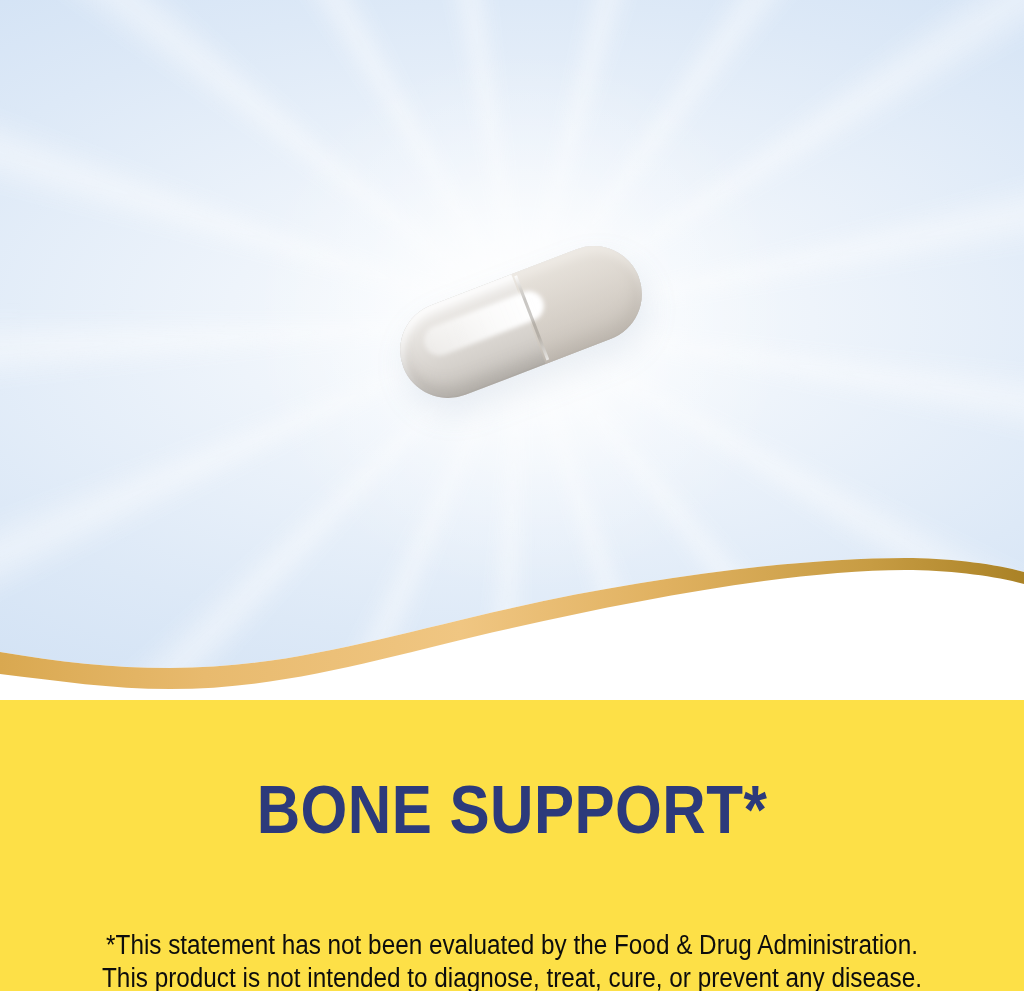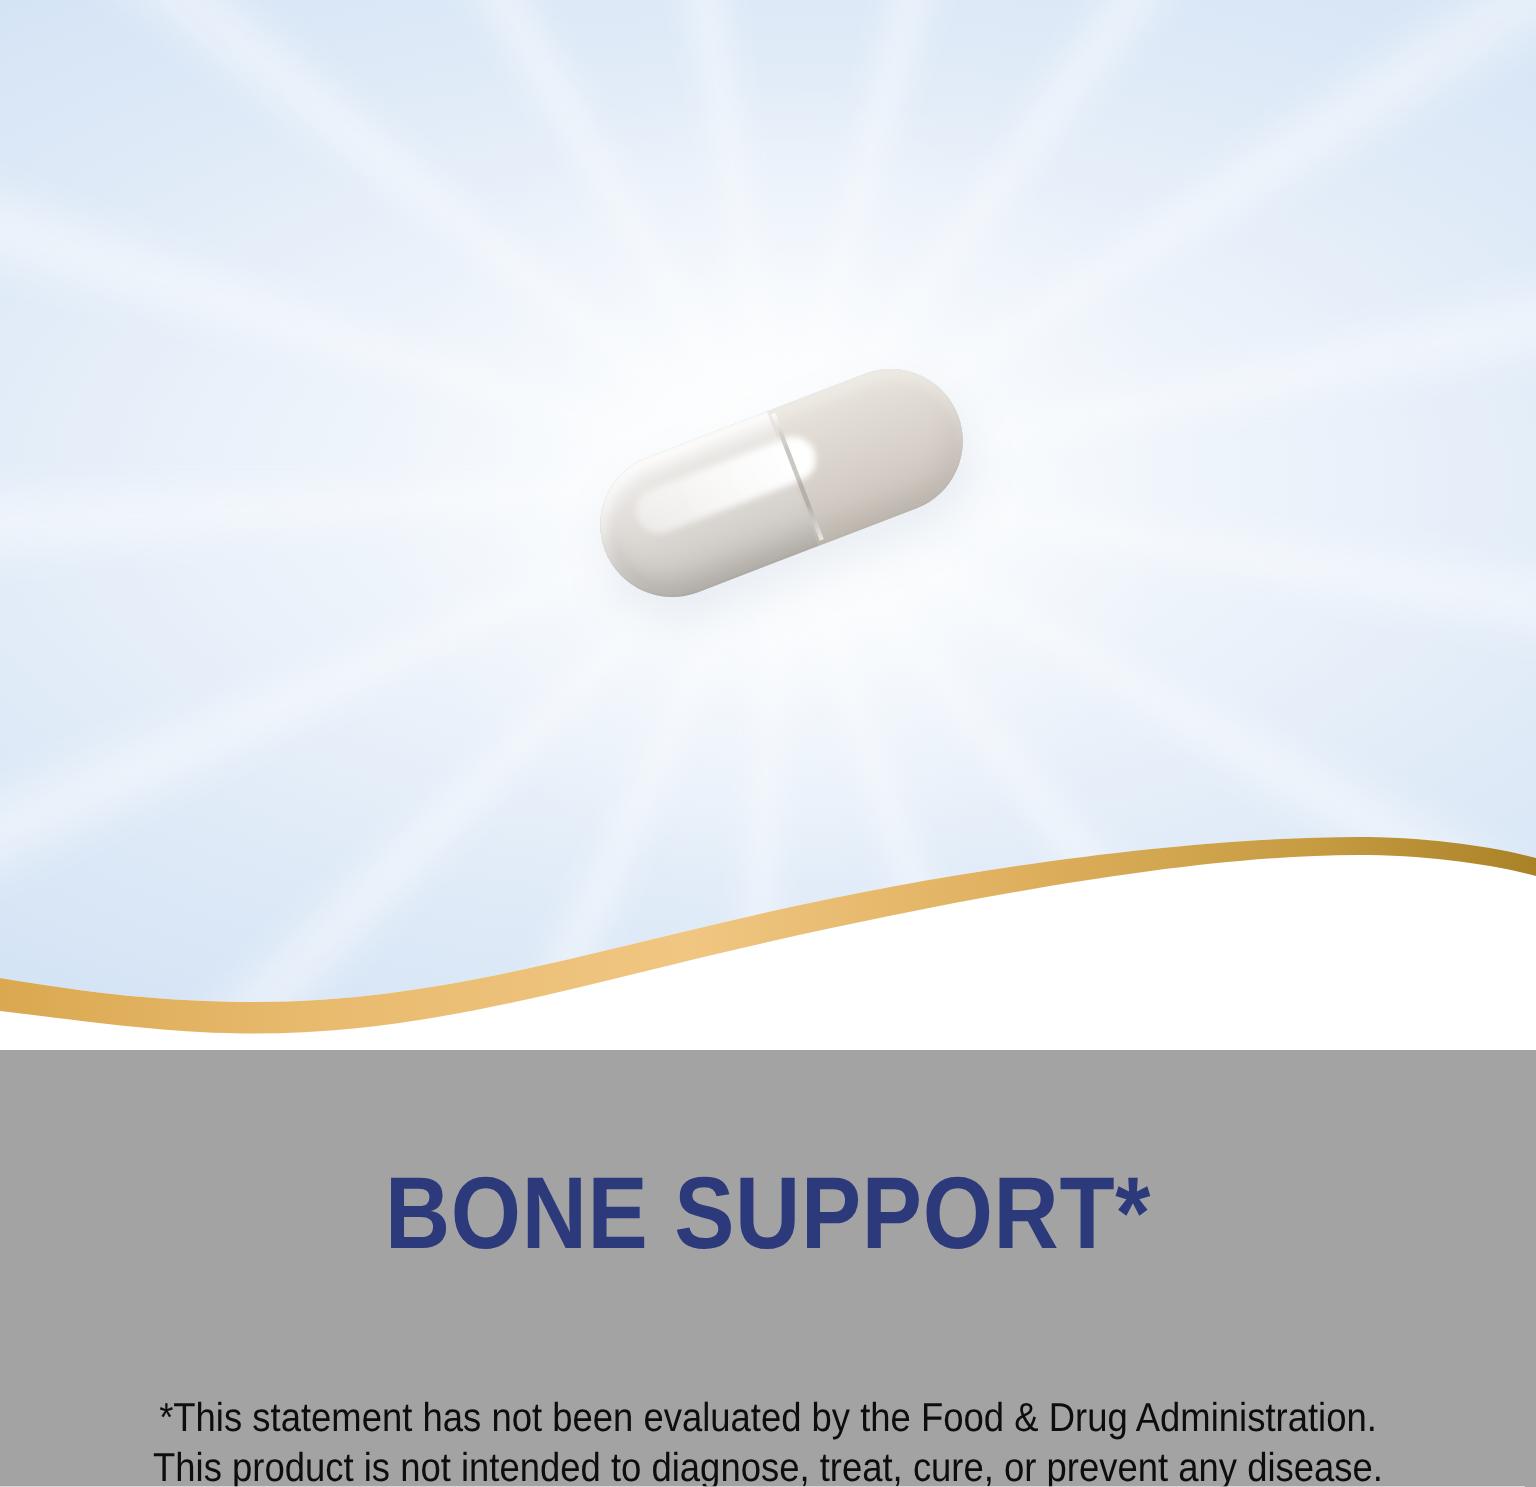--- a/index.html
+++ b/index.html
@@ -2,21 +2,21 @@
 <html><head>
 <meta charset="utf-8">
 <title>Bone Support Capsule Image</title>
 <style>
   html, body { margin: 0; padding: 0; background: #ffffff; }
   .stage {
     position: relative;
     width: 1024px;
     height: 991px;
     overflow: hidden;
-    background: #a3a3a3;
+    background: #fde047;
     font-family: "Liberation Sans", "DejaVu Sans", sans-serif;
   }
 
   
   .sky {
     position: absolute;
     top: 0; left: 0;
     width: 1024px; height: 700px;
     overflow: hidden;
     background: radial-gradient(ellipse 130% 95% at 50.8% 46%,

